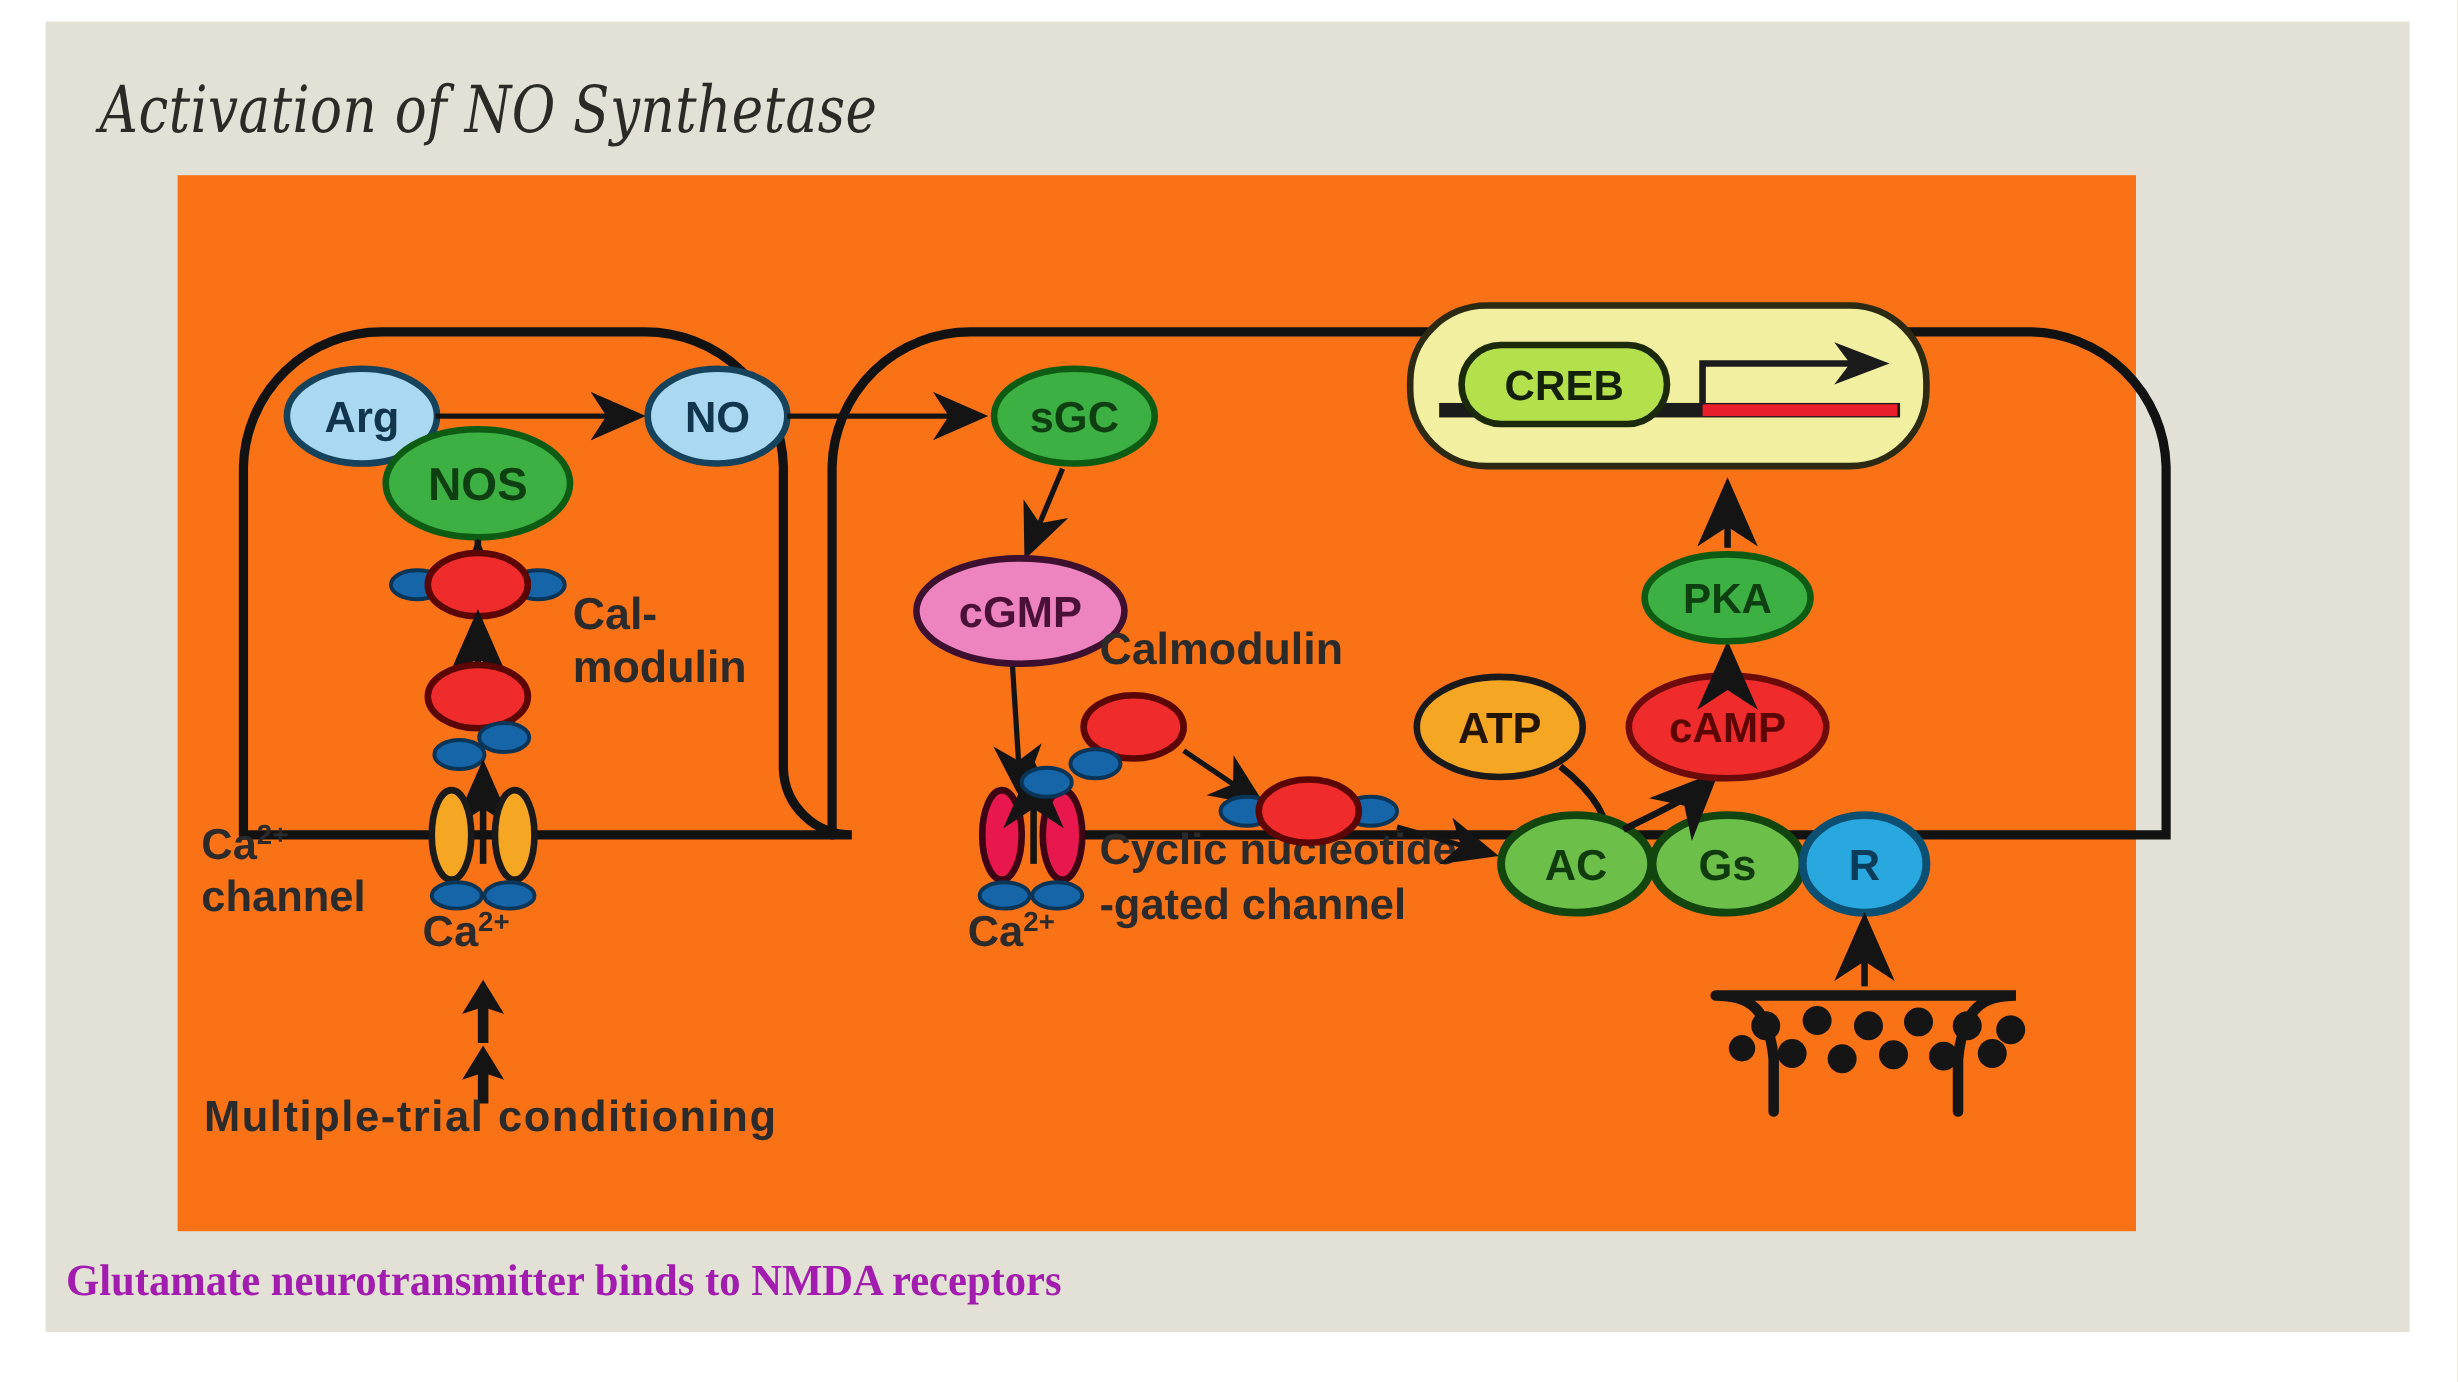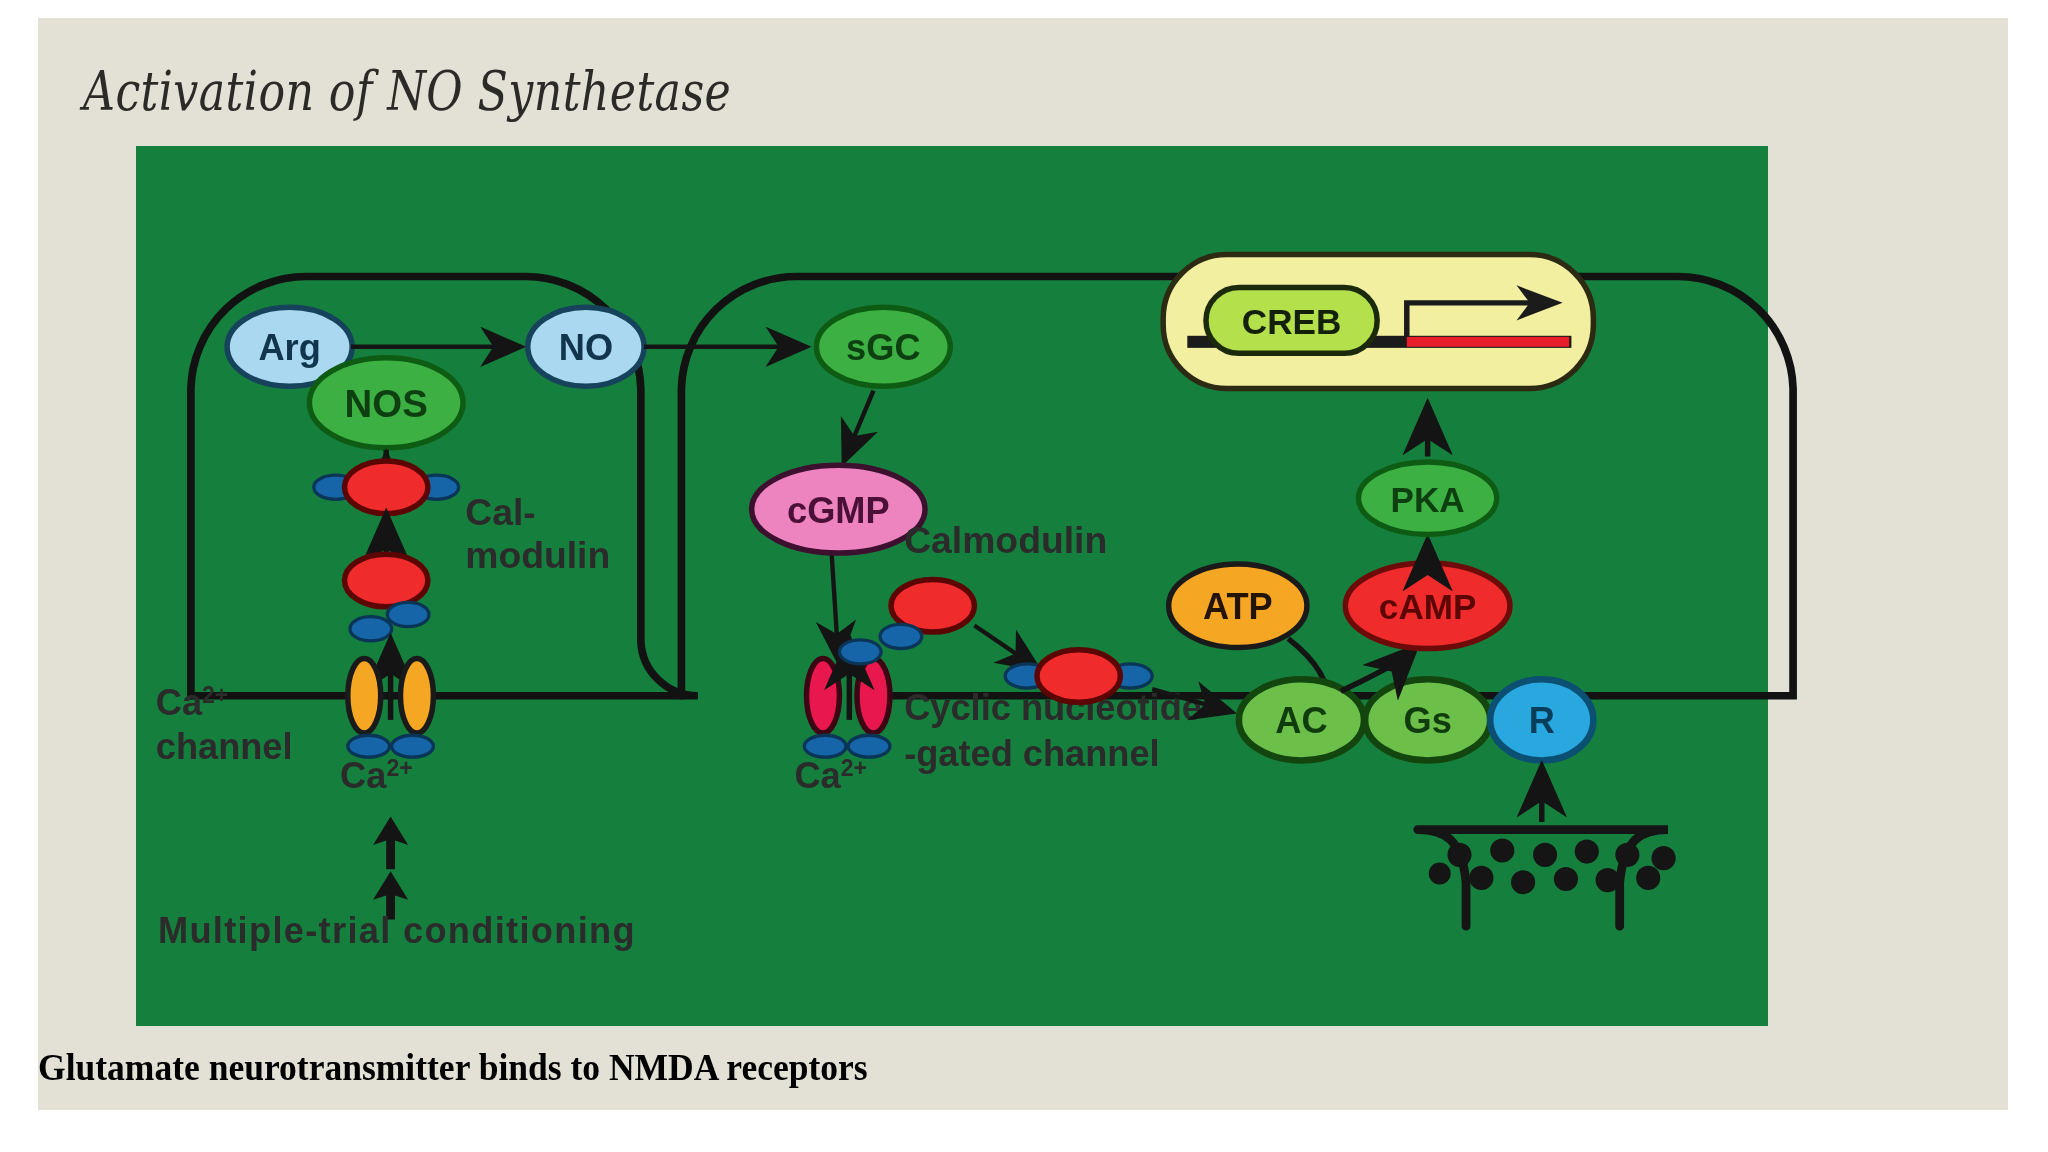--- a/index.html
+++ b/index.html
@@ -25,32 +25,32 @@
     font-weight: 400;
     font-size: 54px;
     color: #2b2a26;
     letter-spacing: 0.5px;
     white-space: nowrap;
     transform: scaleX(0.82);
     transform-origin: left center;
   }
   #figure-panel {
     position: absolute;
-    left: 98px; top: 128px;
+    left: 110px; top: 128px;
     width: 1632px; height: 880px;
-    background: #15803d;
+    background: #f97316;
   }
   #caption {
     position: absolute;
-    left: 0px; top: 1028px;
+    left: 17px; top: 1028px;
     width: 1970px;
     font-family: "Liberation Serif", serif;
     font-weight: 700;
     font-size: 37px;
-    color: #000000;
+    color: #a21caf;
     white-space: nowrap;
   }
   #caption span { display:inline-block; transform: scaleX(0.96); transform-origin:left center; }
   svg { display: block; }
   .nodeLabel {
     font-family: "Liberation Sans", sans-serif;
     font-weight: 700;
     text-anchor: middle;
     dominant-baseline: central;
   }

